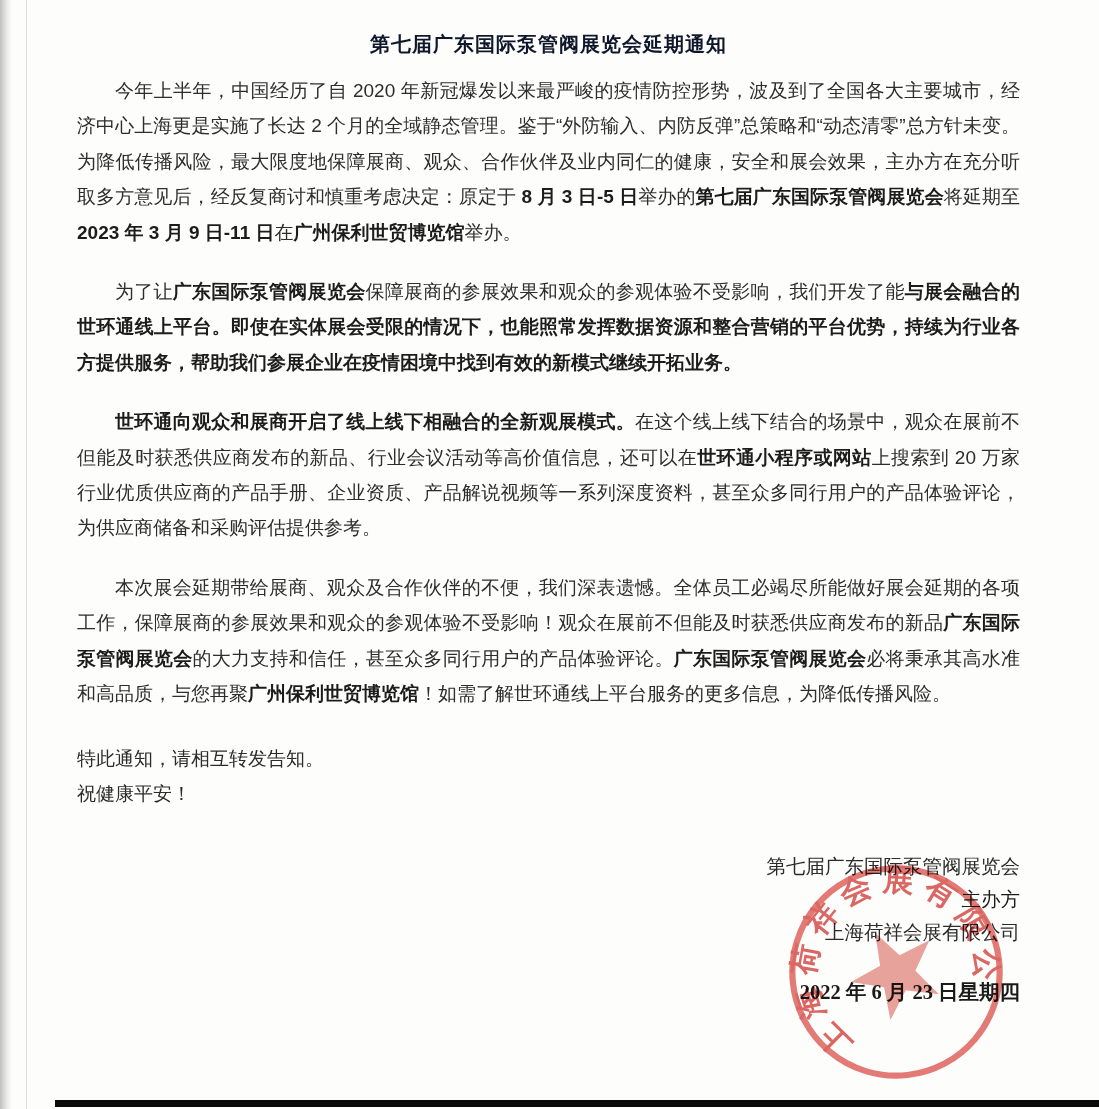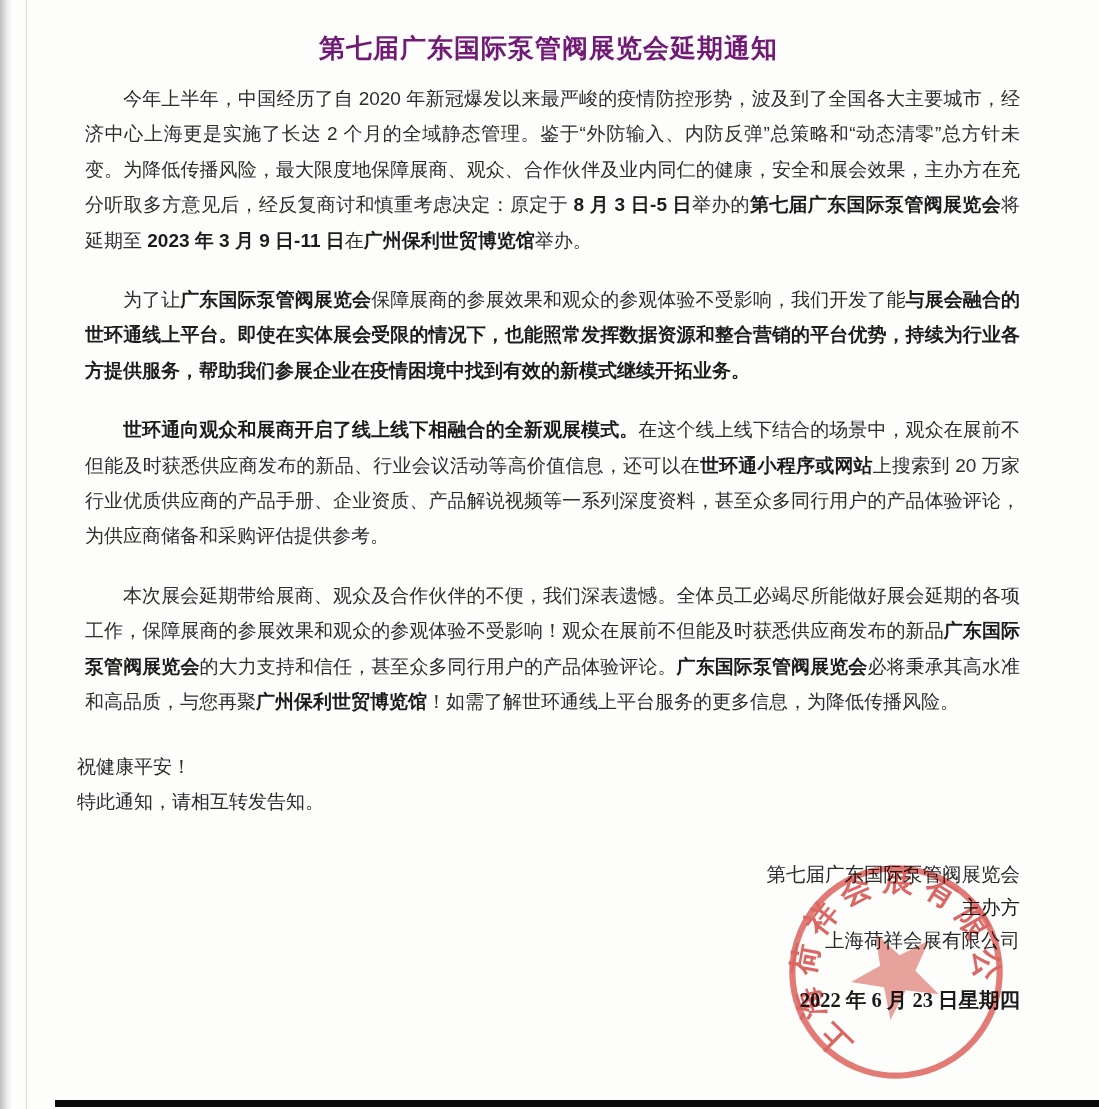--- a/index.html
+++ b/index.html
@@ -23,34 +23,34 @@
   }
   .scan-bottom-bar {
     position: absolute; left: 55px; right: 0; bottom: 2px; height: 7px;
     background: #0b0b0b;
   }
   .content {
     position: absolute; left: 77px; right: 79px; top: 0;
   }
   .doc-title {
     margin: 31px 0 0 0;
-    font-size: 26px;
+    font-size: 20px;
     font-weight: bold;
     text-align: center;
-    color: #701a75;
+    color: #0f172a;
     letter-spacing: 1px;
   }
   .salutation {
     margin: 49px 0 0 0;
     font-size: 20px;
     font-weight: bold;
     color: #222;
   }
   .para {
-    margin: 24px 0 0 8px;
+    margin: 24px 0 0 0;
     font-size: 19px;
     line-height: 35.4px;
     text-align: justify;
     text-indent: 2em;
     color: #2d2d2d;
   }
   .para:first-of-type { margin-top: 15px; }
   .para b { color: #1c1c1c; }
   .closing { margin-top: 29px; }
   .closing p {
@@ -100,22 +100,22 @@
 
 
     <div id="paragraphs">
         <p class="para"><span>今年上半年，中国经历了自 2020 年新冠爆发以来最严峻的疫情防控形势，波及到了全国各大主要城市，经济中心上海更是实施了长达 2 个月的全域静态管理。鉴于“外防输入、内防反弹”总策略和“动态清零”总方针未变。为降低传播风险，最大限度地保障展商、观众、合作伙伴及业内同仁的健康，安全和展会效果，主办方在充分听取多方意见后，经反复商讨和慎重考虑决定：原定于 </span><b>8 月 3 日-5 日</b><span>举办的</span><b>第七届广东国际泵管阀展览会</b><span>将延期至 </span><b>2023 年 3 月 9 日-11 日</b><span>在</span><b>广州保利世贸博览馆</b><span>举办。</span></p>
         <p class="para"><span>为了让</span><b>广东国际泵管阀展览会</b><span>保障展商的参展效果和观众的参观体验不受影响，我们开发了能</span><b>与展会融合的世环通线上平台。即使在实体展会受限的情况下，也能照常发挥数据资源和整合营销的平台优势，持续为行业各方提供服务，帮助我们参展企业在疫情困境中找到有效的新模式继续开拓业务。</b></p>
         <p class="para"><b>世环通向观众和展商开启了线上线下相融合的全新观展模式。</b><span>在这个线上线下结合的场景中，观众在展前不但能及时获悉供应商发布的新品、行业会议活动等高价值信息，还可以在</span><b>世环通小程序或网站</b><span>上搜索到 20 万家行业优质供应商的产品手册、企业资质、产品解说视频等一系列深度资料，甚至众多同行用户的产品体验评论，为供应商储备和采购评估提供参考。</span></p>
         <p class="para"><span>本次展会延期带给展商、观众及合作伙伴的不便，我们深表遗憾。全体员工必竭尽所能做好展会延期的各项工作，保障展商的参展效果和观众的参观体验不受影响！观众在展前不但能及时获悉供应商发布的新品</span><b>广东国际泵管阀展览会</b><span>的大力支持和信任，甚至众多同行用户的产品体验评论。</span><b>广东国际泵管阀展览会</b><span>必将秉承其高水准和高品质，与您再聚</span><b>广州保利世贸博览馆</b><span>！如需了解世环通线上平台服务的更多信息，为降低传播风险。</span></p>
       </div>
 
     <div class="closing">
+      <p>特此通知，请相互转发告知。</p>
       <p>祝健康平安！</p>
-      <p>特此通知，请相互转发告知。</p>
     </div>
 
     <div class="signature">
       <p class="sig-line">第七届广东国际泵管阀展览会</p>
       <p class="sig-line sig-role">主办方</p>
       <p class="sig-line">上海荷祥会展有限公司</p>
       <p class="sig-line sig-date">2022 年 6 月 23 日星期四</p>
     </div>
 
   </div>

